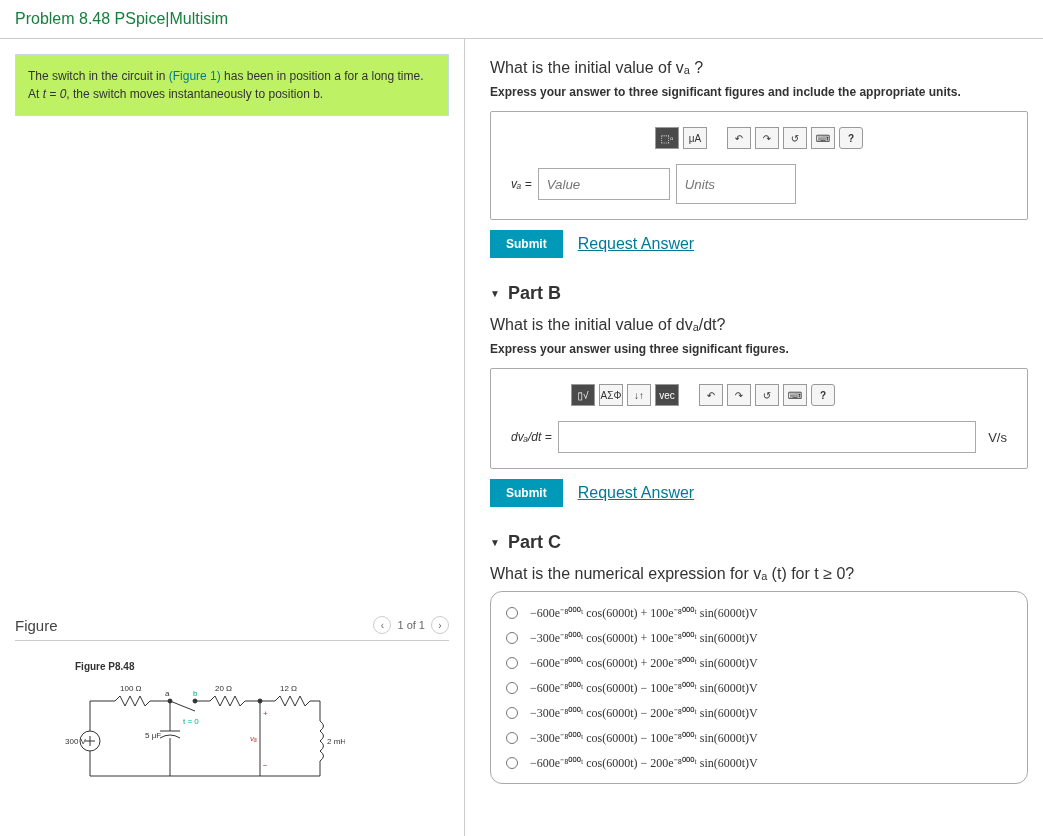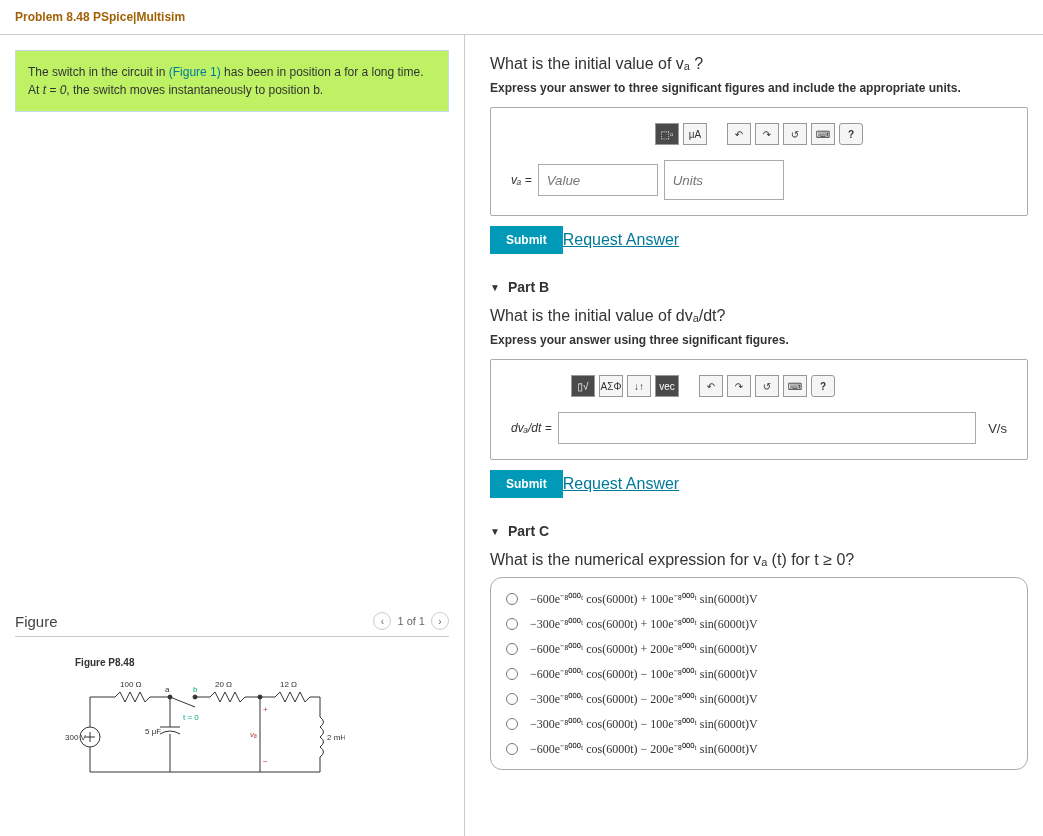--- a/index.html
+++ b/index.html
@@ -1,50 +1,50 @@
 <!DOCTYPE html>
 <html><head>
 <meta charset="utf-8">
 <style>
 * { box-sizing: border-box; margin: 0; padding: 0; }
 body { font-family: Arial, sans-serif; font-size: 13px; color: #333; background: #fff; }
 .container { display: flex; width: 1043px; height: 836px; flex-direction: column; }
 .header { padding: 10px 15px; border-bottom: 1px solid #ccc; }
-.header h1 { font-size: 12px; font-weight: bold; color: #a16207; }
+.header h1 { font-size: 16px; font-weight: normal; color: #15803d; }
 .body { display: flex; flex: 1; }
 .left-col { width: 465px; border-right: 1px solid #ccc; padding: 15px; }
 .right-col { flex: 1; padding: 20px 15px 15px 25px; overflow: hidden; }
 .info-box { background: #bef264; border: 1px solid #c5dbe8; padding: 12px; font-size: 12px; line-height: 1.5; color: #333; margin-bottom: 20px; }
 .info-box a { color: #007a99; text-decoration: none; }
 .italic { font-style: italic; }
 .figure-section { margin-top: 500px; }
 .figure-header { display: flex; justify-content: space-between; align-items: center; border-bottom: 1px solid #ccc; padding-bottom: 6px; margin-bottom: 20px; }
 .figure-title { font-size: 15px; color: #444; }
 .nav-arrows { display: flex; align-items: center; gap: 6px; font-size: 11px; color: #666; }
 .nav-btn { width: 18px; height: 18px; border: 1px solid #ccc; border-radius: 50%; display: flex; align-items: center; justify-content: center; cursor: pointer; font-size: 10px; background: #fff; }
 .circuit { font-size: 10px; margin-left: 50px; }
 .circuit-label { font-weight: bold; font-size: 10px; margin-bottom: 4px; padding-left: 10px; }
 .part-section { margin-bottom: 25px; }
 .part-header { display: flex; align-items: center; gap: 8px; margin-bottom: 12px; }
 .collapse-arrow { font-size: 10px; cursor: pointer; }
-.part-title { font-weight: bold; font-size: 14px; }
+.part-title { font-weight: bold; font-size: 18px; }
 .question { font-size: 16px; margin-bottom: 8px; }
 .instruction { font-size: 12px; font-weight: bold; margin-bottom: 12px; }
 .answer-box { border: 1px solid #aaa; border-radius: 2px; padding: 15px 20px; margin-bottom: 10px; }
 .toolbar { display: flex; align-items: center; gap: 4px; justify-content: center; margin-bottom: 15px; }
 .tb-btn { width: 24px; height: 22px; border: 1px solid #999; background: #f5f5f5; display: flex; align-items: center; justify-content: center; font-size: 10px; cursor: pointer; }
 .tb-btn.dark { background: #4a4a4a; color: #fff; }
 .tb-btn.help { border-radius: 3px; font-weight: bold; }
 .input-row { display: flex; align-items: center; gap: 6px; justify-content: flex-start; }
 .var-label { font-style: italic; font-size: 12px; }
-.value-input { width: 120px; height: 32px; border: 1px solid #aaa; padding: 0 8px; font-style: italic; color: #999; }
+.value-input { width: 132px; height: 32px; border: 1px solid #aaa; padding: 0 8px; font-style: italic; color: #999; }
 .units-input { width: 120px; height: 40px; border: 1px solid #aaa; padding: 0 8px; font-style: italic; color: #999; }
 .units-label { font-size: 13px; margin-left: 6px; }
 .wide-input { flex: 1; height: 32px; border: 1px solid #aaa; padding: 0 8px; }
-.submit-row { display: flex; align-items: center; }
+.submit-row { display: flex; align-items: center; gap: 15px; }
 .submit-btn { background: #0099b8; color: #fff; border: none; padding: 7px 16px; cursor: pointer; font-size: 12px; font-weight: bold; }
 .request-link { color: #007a99; text-decoration: underline; cursor: pointer; font-size: 16px; }
 .mc-options { border: 1px solid #aaa; border-radius: 12px; padding: 8px 15px; }
 .mc-row { display: flex; align-items: center; gap: 12px; padding: 4px 0; font-size: 12px; }
 .mc-radio { width: 12px; height: 12px; }
 .mc-label { font-family: 'Times New Roman', serif; white-space: nowrap; }
 svg.circuit-svg { width: 280px; height: 120px; }
 </style>
 </head>
 <body>

